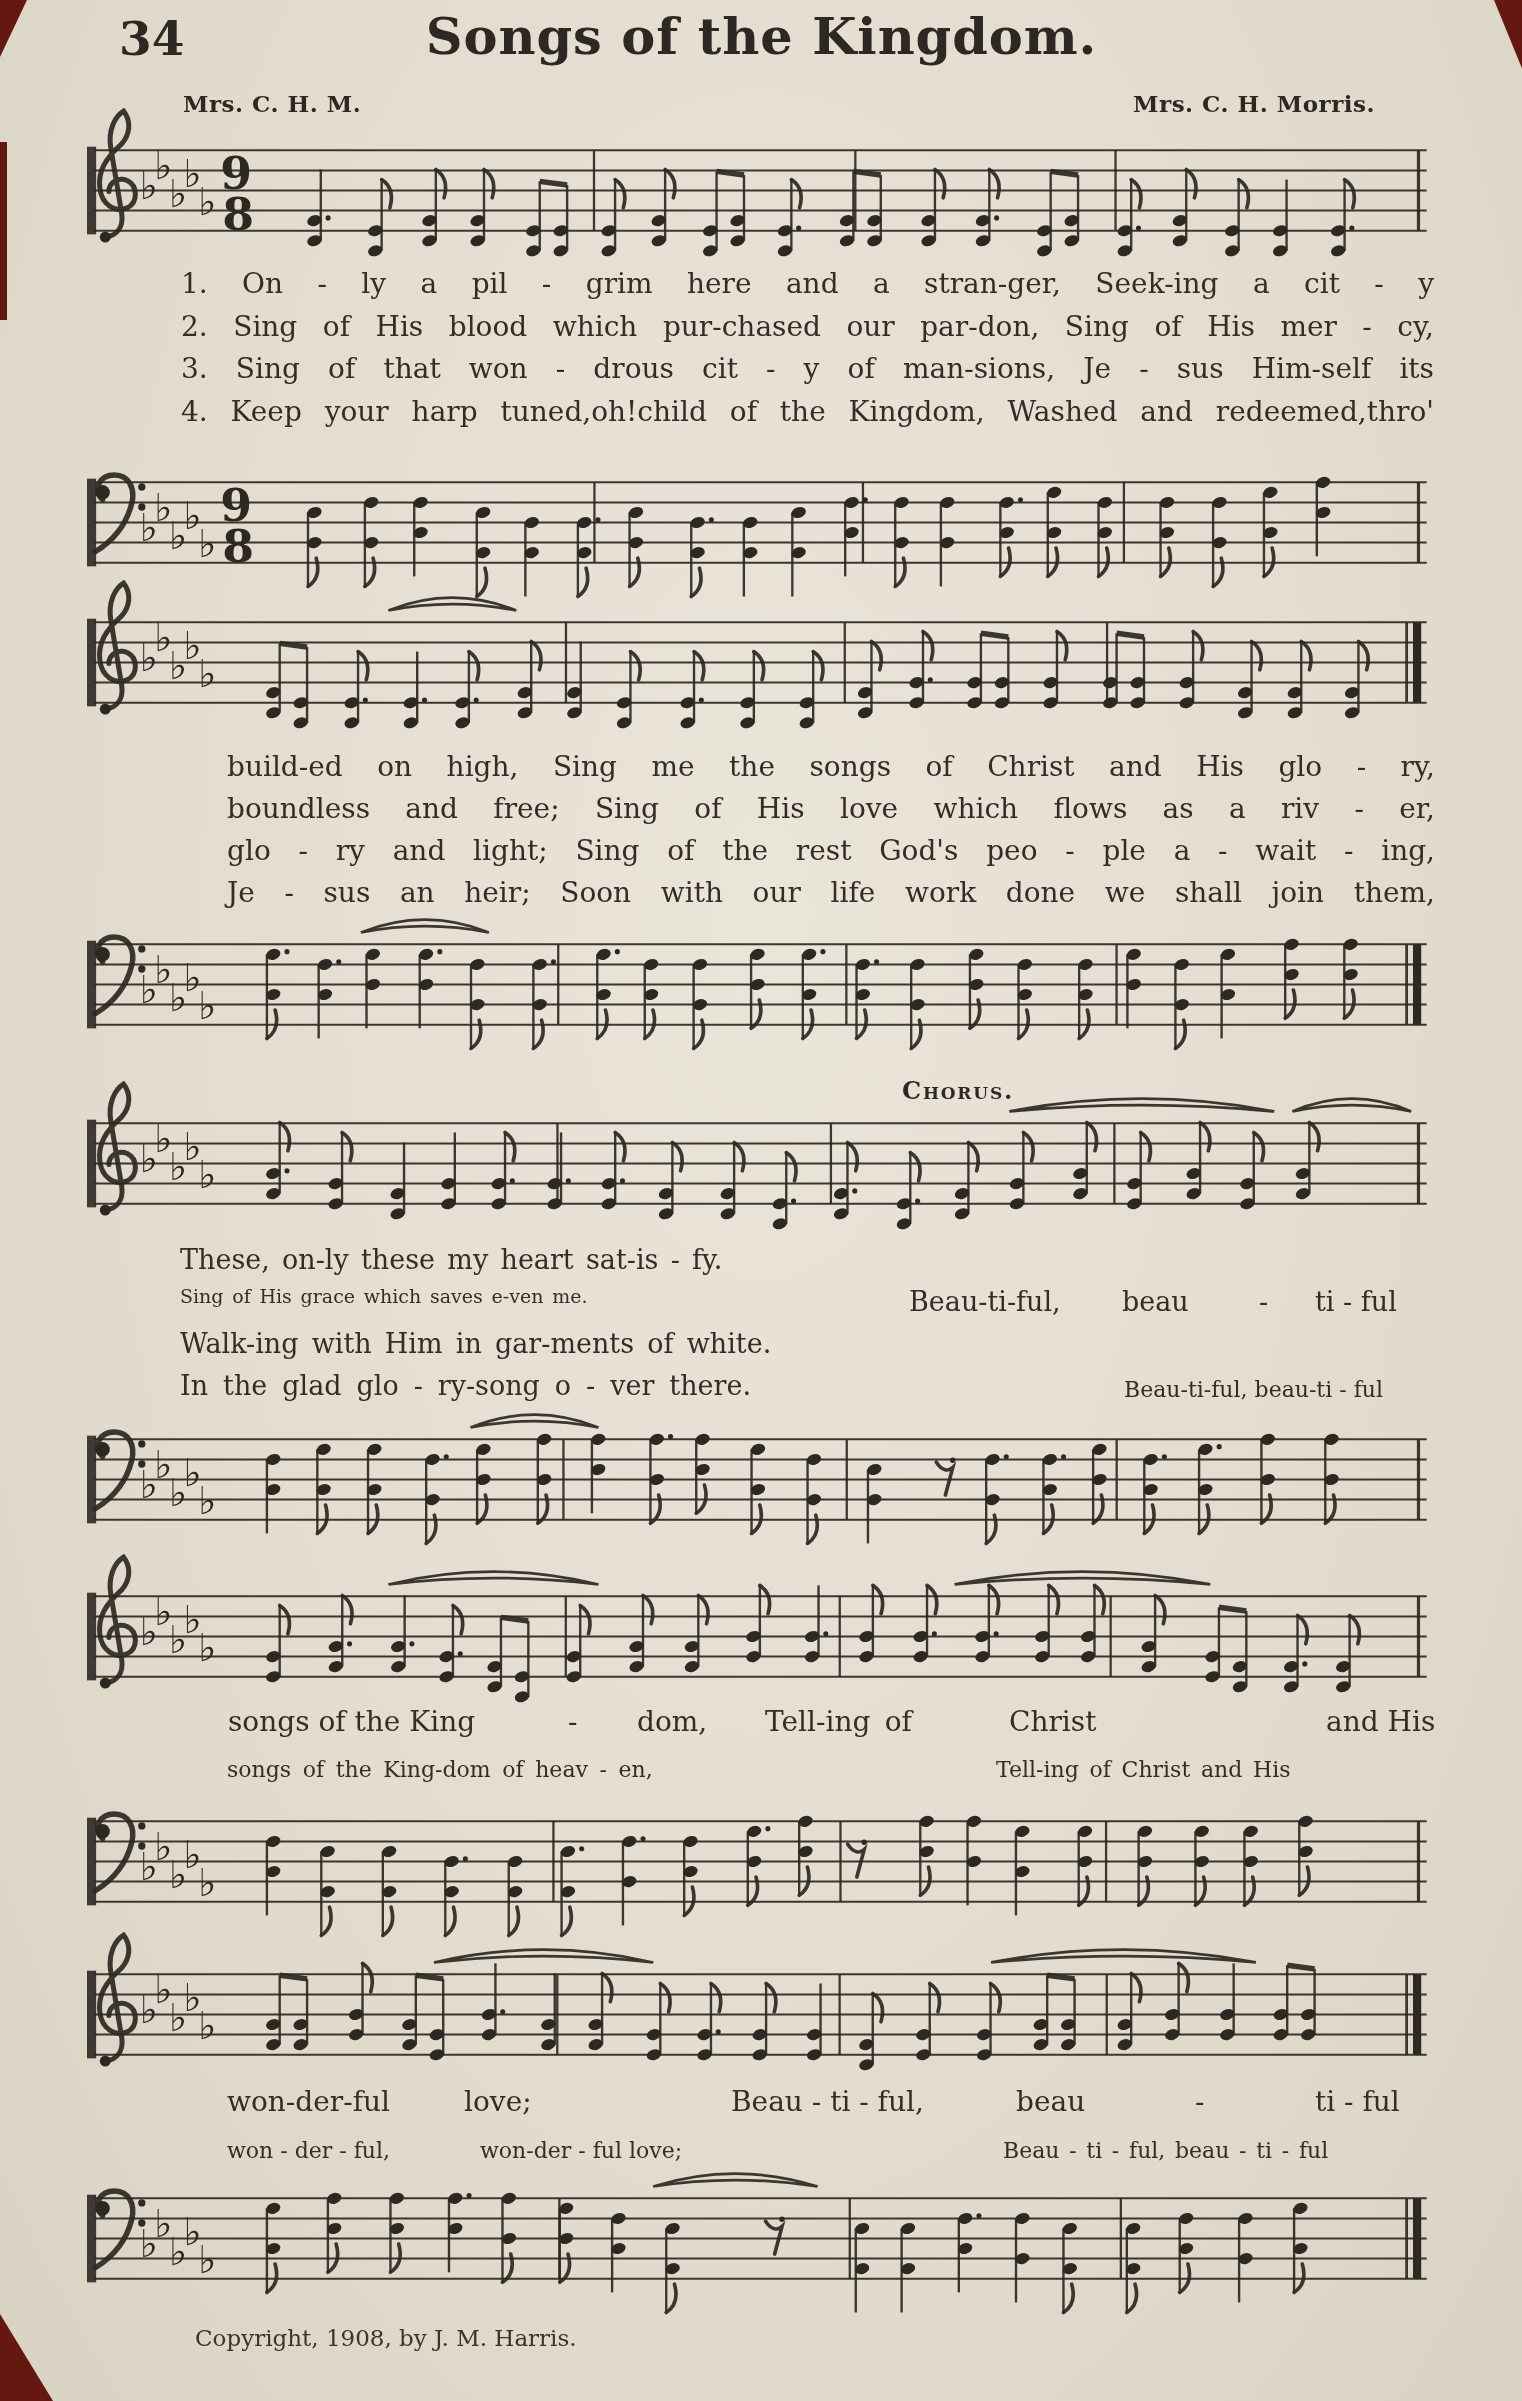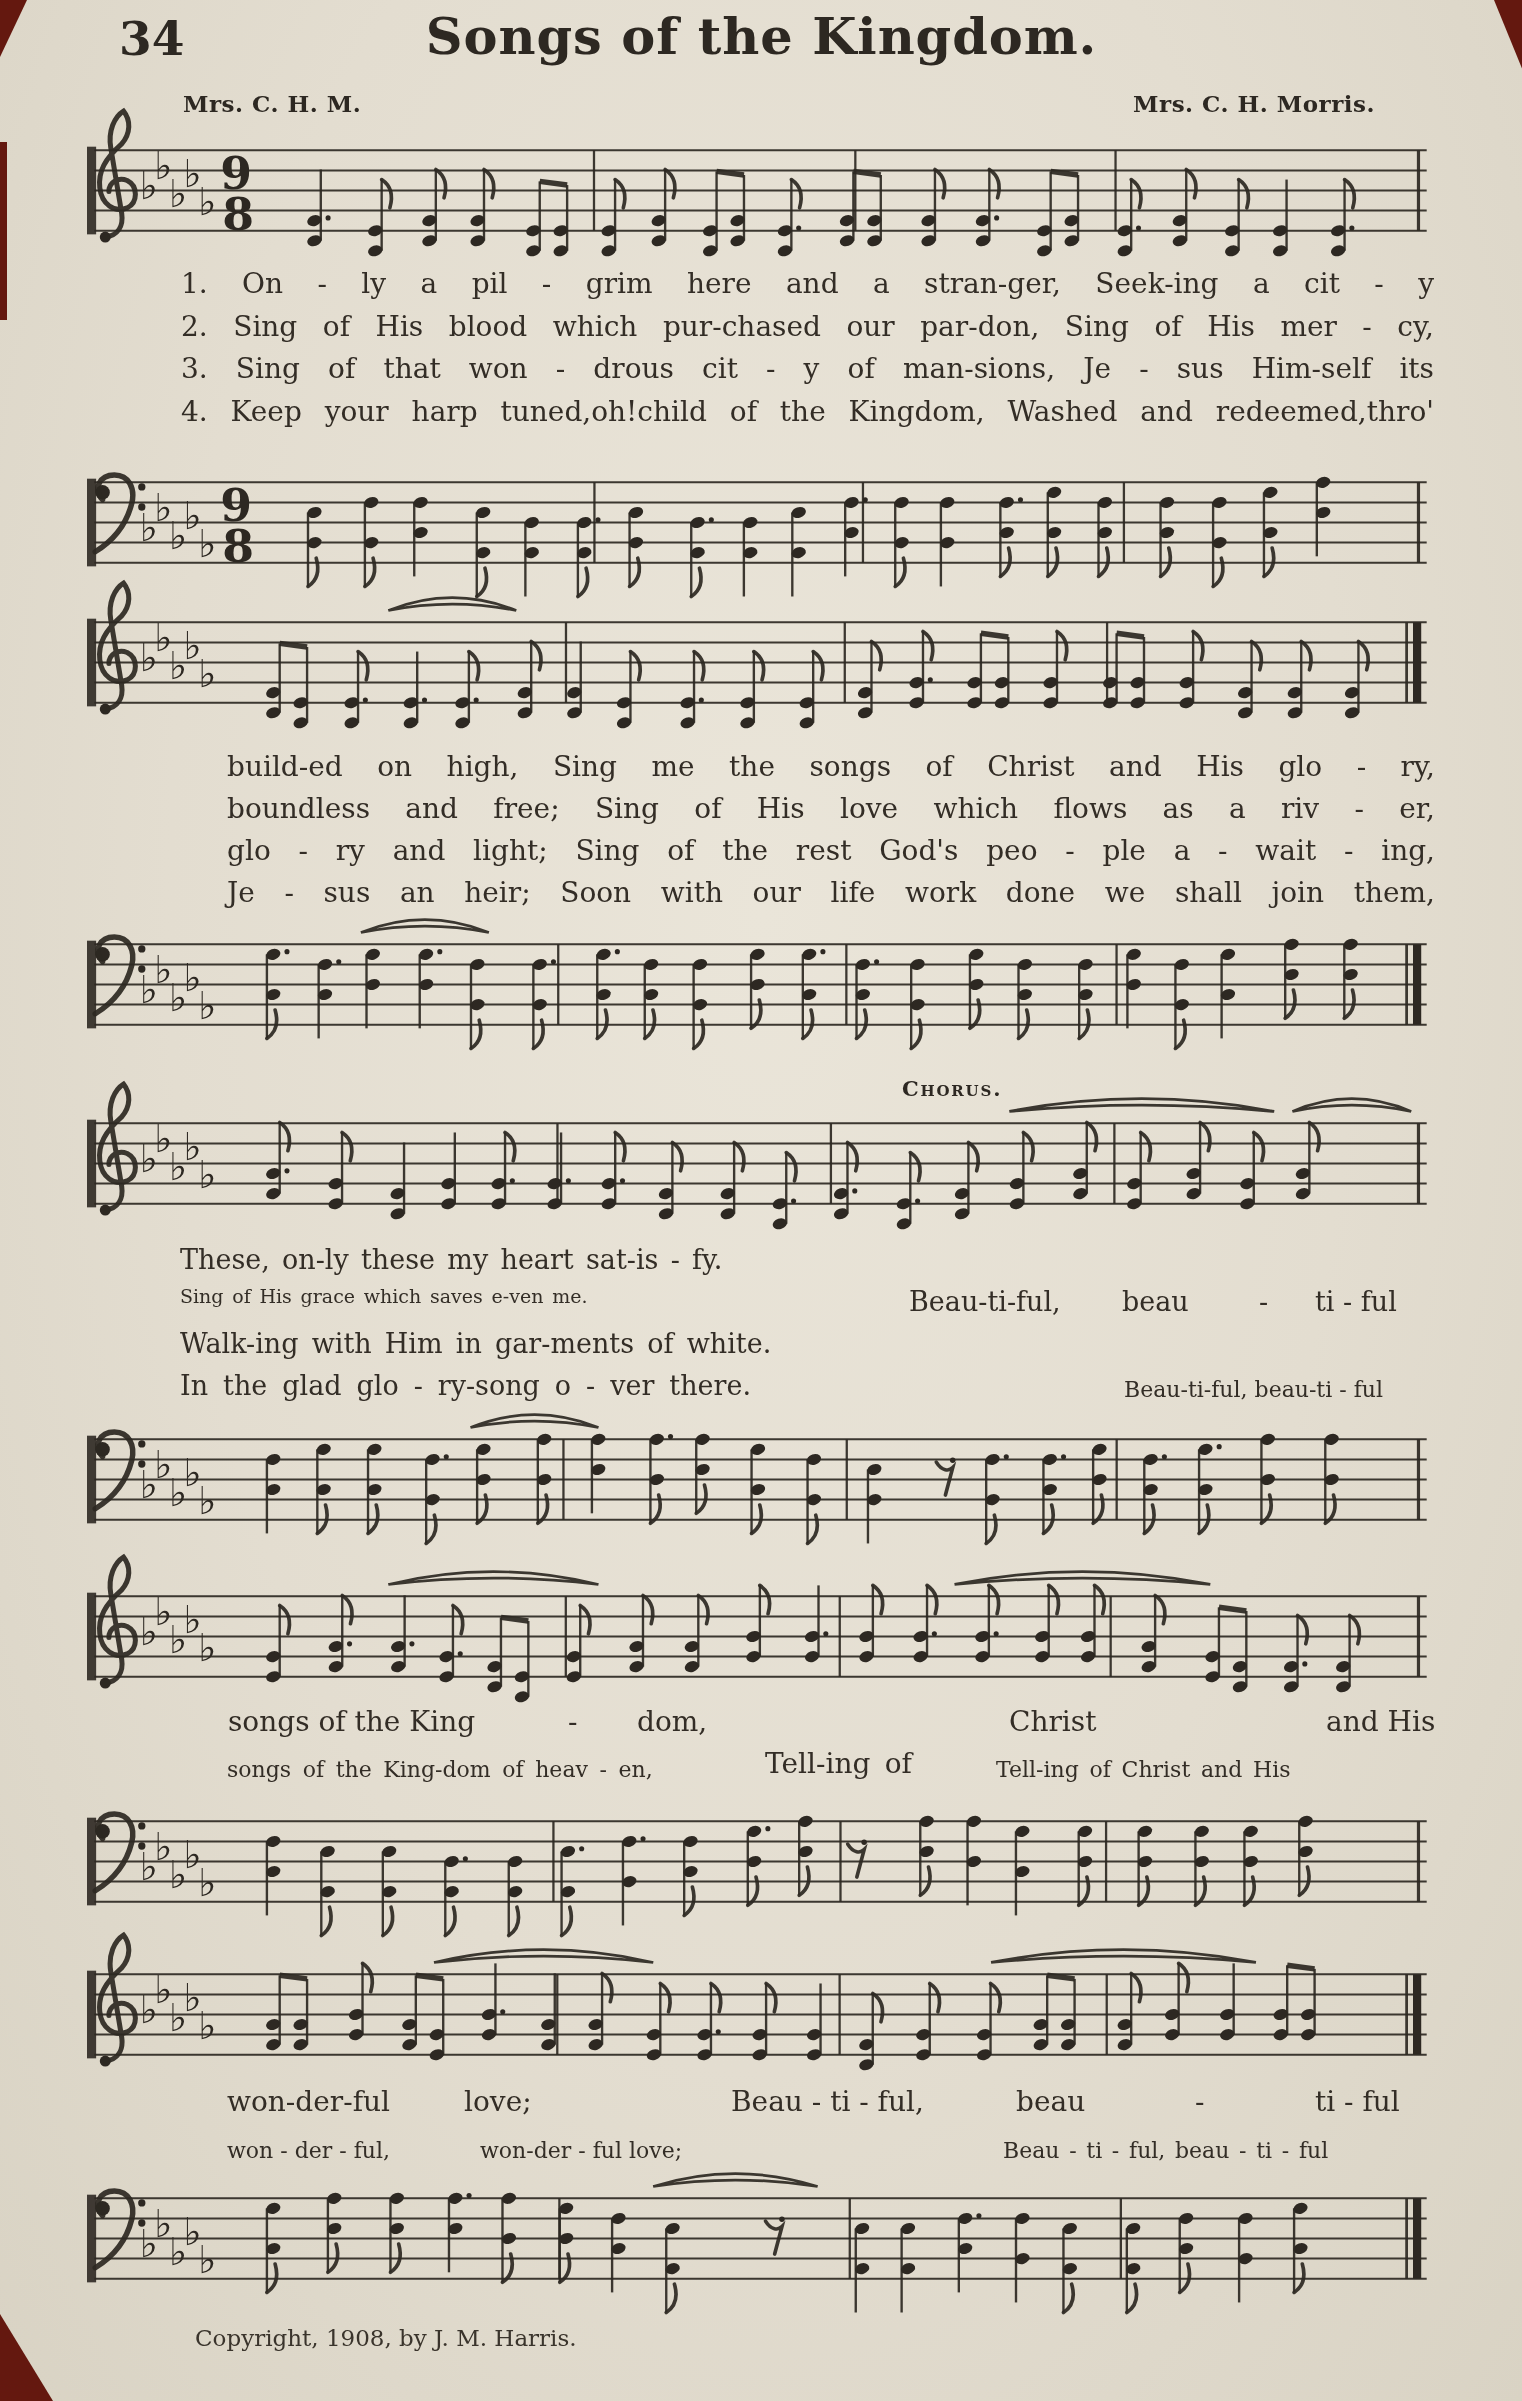--- a/index.html
+++ b/index.html
@@ -6,21 +6,21 @@
   .page{
     position:relative;width:1523px;height:2401px;overflow:hidden;
     background:radial-gradient(ellipse at 50% 38%, #eae5d9 0%, #e3ddd0 55%, #d9d3c4 100%);
     font-family:"DejaVu Serif", serif;color:#2d2822;
   }
   .pagenum{position:absolute;left:119px;top:11px;font-size:47px;font-weight:bold;text-align:right;}
   .title{position:absolute;left:0;right:0;top:5.5px;text-align:center;font-size:51px;font-weight:bold;letter-spacing:0.9px;}
   .credit{position:absolute;top:90px;font-size:23px;font-weight:bold;letter-spacing:0.5px;}
   .credit.left{left:183px;}
   .credit.right{right:148px;}
-  .chorus-label{position:absolute;left:902px;top:1076px;font-size:21px;font-variant:small-caps;letter-spacing:1.8px;font-weight:bold;}
+  .chorus-label{position:absolute;left:902px;top:1076px;font-size:24px;font-variant:small-caps;letter-spacing:1.8px;font-weight:bold;}
   .copyright{position:absolute;left:195px;top:2325px;font-size:23px;color:#3a342c;}
   .lyric-seg{position:absolute;white-space:nowrap;color:#332d26;line-height:1.15;}
   .lyric-seg.just{white-space:normal;text-align:justify;text-align-last:justify;}
   .staff{position:absolute;left:87px;width:1347px;height:192px;pointer-events:none;}
   .staff svg{display:block;}
   .corner{position:absolute;background:#64180f;}
   .c-tl{left:0;top:0;width:27px;height:57px;clip-path:polygon(0 0,100% 0,0 100%);}
   .c-tr{right:0;top:0;width:29px;height:71px;clip-path:polygon(0 0,100% 0,100% 100%);}
   .c-left{left:0;top:142px;width:7.3px;height:178px;}
   .c-bl{left:0;bottom:0;width:53px;height:87px;clip-path:polygon(0 0,0 100%,100% 100%);}
@@ -1256,21 +1256,21 @@
       <div class="lyric-seg" style="left: 909px; top: 1286px; font-size: 27px;">Beau-ti-ful,</div>
       <div class="lyric-seg" style="left: 1122px; top: 1286px; font-size: 27px;">beau</div>
       <div class="lyric-seg" style="left: 1259px; top: 1286px; font-size: 27px;">-</div>
       <div class="lyric-seg" style="left: 1315px; top: 1286px; font-size: 27px;">ti - ful</div>
       <div class="lyric-seg" style="left: 180px; top: 1328px; font-size: 27px; word-spacing: 4.6px;">Walk-ing with Him in gar-ments of white.</div>
       <div class="lyric-seg" style="left: 180px; top: 1370px; font-size: 27px; word-spacing: 6.4px;">In the glad glo - ry-song o - ver there.</div>
       <div class="lyric-seg" style="left: 1096px; top: 1377px; font-size: 22px; margin-left: 28px;">Beau-ti-ful, beau-ti - ful</div>
       <div class="lyric-seg" style="left: 228px; top: 1706px; font-size: 28px;">songs of the King</div>
       <div class="lyric-seg" style="left: 568px; top: 1706px; font-size: 28px;">-</div>
       <div class="lyric-seg" style="left: 637px; top: 1706px; font-size: 28px;">dom,</div>
-      <div class="lyric-seg" style="left: 765px; top: 1748px; font-size: 28px; word-spacing: 5.5px;">Tell-ing of</div>
+      <div class="lyric-seg" style="left: 765px; top: 1706px; font-size: 28px; word-spacing: 5.5px;">Tell-ing of</div>
       <div class="lyric-seg" style="left: 1009px; top: 1706px; font-size: 28px;">Christ</div>
       <div class="lyric-seg" style="left: 1326px; top: 1706px; font-size: 28px;">and His</div>
       <div class="lyric-seg" style="left: 227px; top: 1757px; font-size: 22px; word-spacing: 4.6px;">songs of the King-dom of heav - en,</div>
       <div class="lyric-seg" style="left: 996px; top: 1757px; font-size: 22px; word-spacing: 3.7px;">Tell-ing of Christ and His</div>
       <div class="lyric-seg" style="left: 227px; top: 2086px; font-size: 28px;">won-der-ful</div>
       <div class="lyric-seg" style="left: 464px; top: 2086px; font-size: 28px;">love;</div>
       <div class="lyric-seg" style="left: 731px; top: 2086px; font-size: 28px;">Beau - ti - ful,</div>
       <div class="lyric-seg" style="left: 1016px; top: 2086px; font-size: 28px;">beau</div>
       <div class="lyric-seg" style="left: 1195px; top: 2086px; font-size: 28px;">-</div>
       <div class="lyric-seg" style="left: 1315px; top: 2086px; font-size: 28px;">ti - ful</div>

